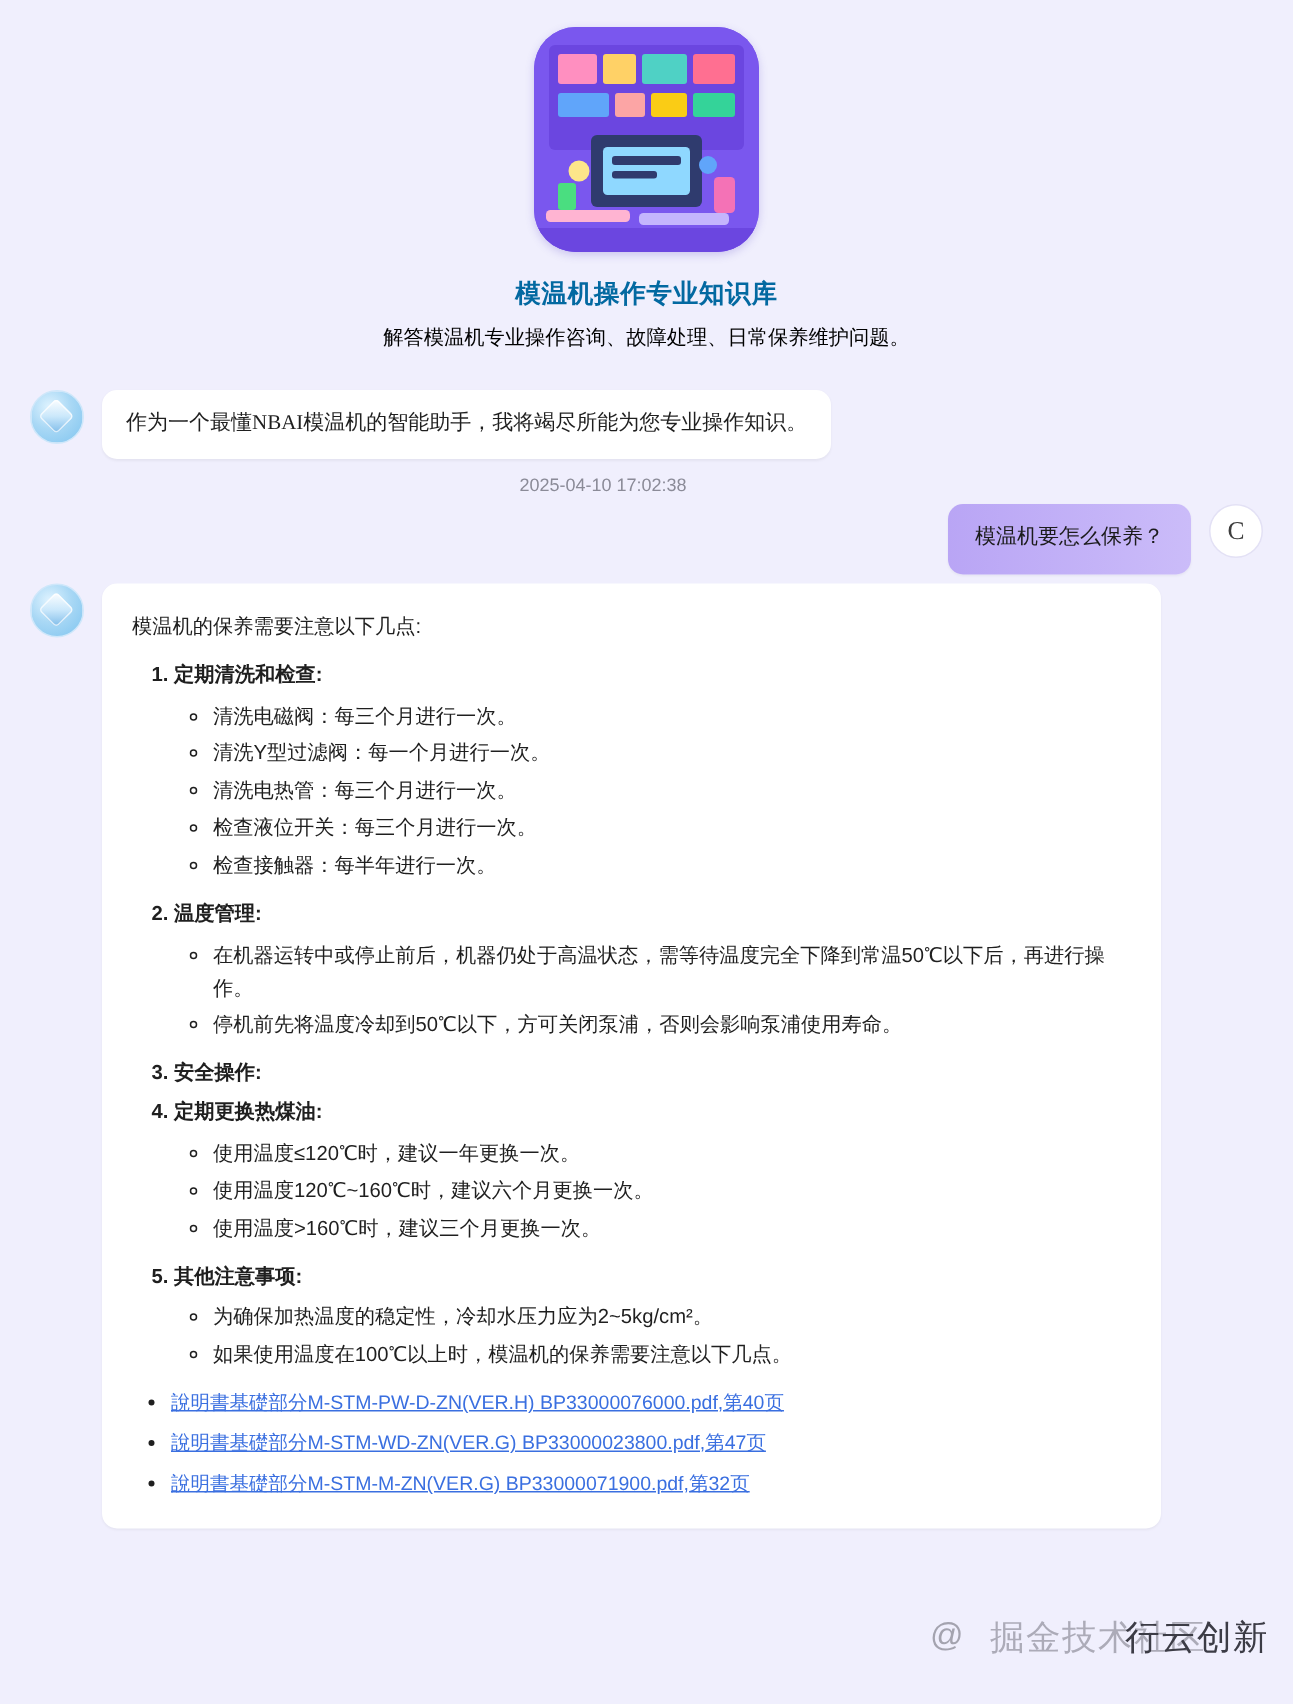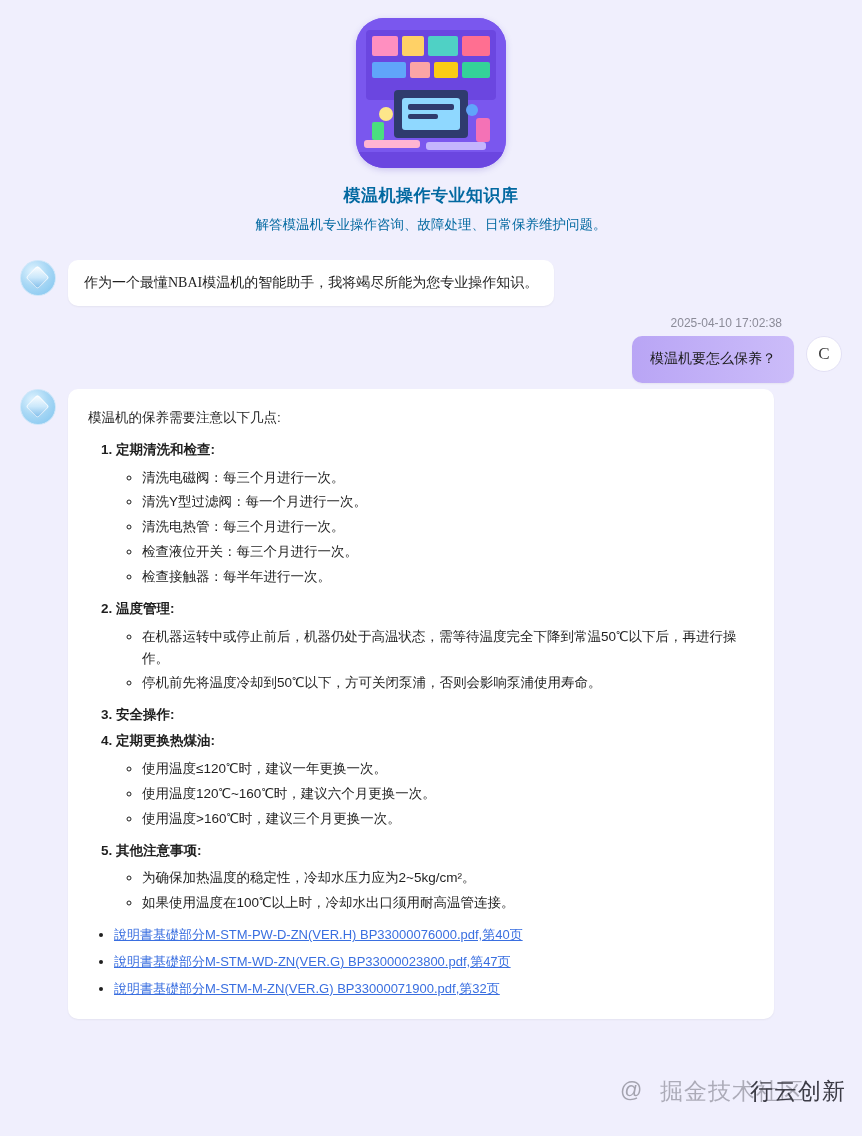--- a/index.html
+++ b/index.html
@@ -34,21 +34,21 @@
   .app-title {
     margin-top: 16px;
     font-size: 17px;
     font-weight: bold;
     color: #0369a1;
     letter-spacing: .5px;
   }
   .app-sub {
     margin-top: 9px;
     font-size: 13.5px;
-    color: #0369a1;
+    color: #000000;
   }
 
   
   .chat { padding: 26px 20px 0 20px; }
 
   .row { display: flex; align-items: flex-start; margin-bottom: 6px; font-family: Liberation Serif, serif; }
   .row.bot { justify-content: flex-start; }
   .row.user { justify-content: flex-end; }
 
   .avatar {
@@ -96,21 +96,21 @@
     border-radius: 10px;
     padding: 12px 18px;
     font-size: 14px;
   }
 
   .ts {
     font-size: 12px;
     color: #8b8b98;
     margin: 10px 2px 6px 2px;
   }
-  .ts.right { text-align: right; padding-right: 58px; }
+  .ts.right { text-align: center; padding-right: 58px; }
   .ts.left { text-align: left; padding-left: 58px; }
 
   
   .answer-wrap { display: flex; align-items: flex-start; }
   .answer {
     background: #fff;
     border-radius: 10px;
     margin-left: 12px;
     padding: 16px 20px 14px 20px;
     width: 706px;
@@ -253,21 +253,21 @@
             <ul class="sub">
               <li>使用温度≤120℃时，建议一年更换一次。</li>
               <li>使用温度120℃~160℃时，建议六个月更换一次。</li>
               <li>使用温度&gt;160℃时，建议三个月更换一次。</li>
             </ul>
           </li>
           <li>
             <span class="h">其他注意事项:</span>
             <ul class="sub">
               <li>为确保加热温度的稳定性，冷却水压力应为2~5kg/cm²。</li>
-              <li>如果使用温度在100℃以上时，冷却水出口须用耐高温管连接。</li>
+              <li>如果使用温度在100℃以上时，模温机的保养需要注意以下几点。</li>
             </ul>
           </li>
         </ol>
 
         <ul class="srcs">
           <li>
             <a href="#">說明書基礎部分M-STM-PW-D-ZN(VER.H) BP33000076000.pdf,第40页</a>
           </li>
           <li>
             <a href="#">說明書基礎部分M-STM-WD-ZN(VER.G) BP33000023800.pdf,第47页</a>

